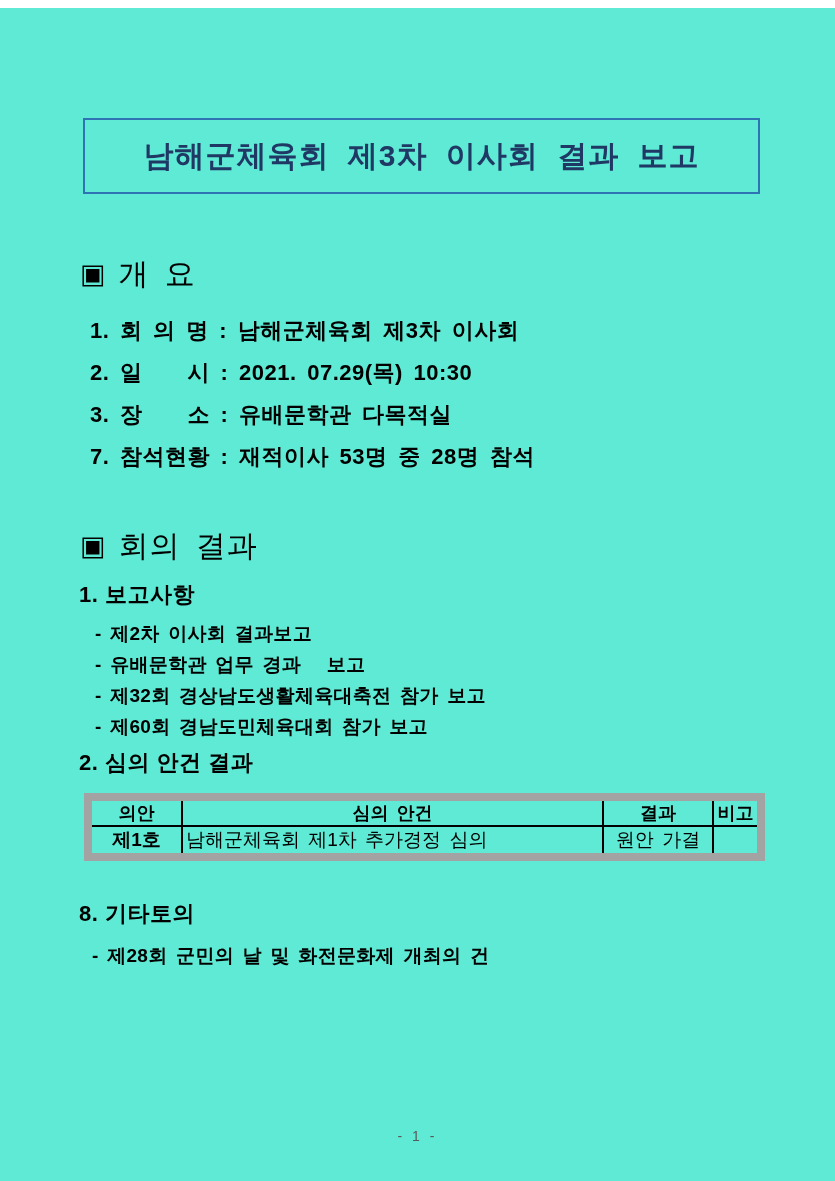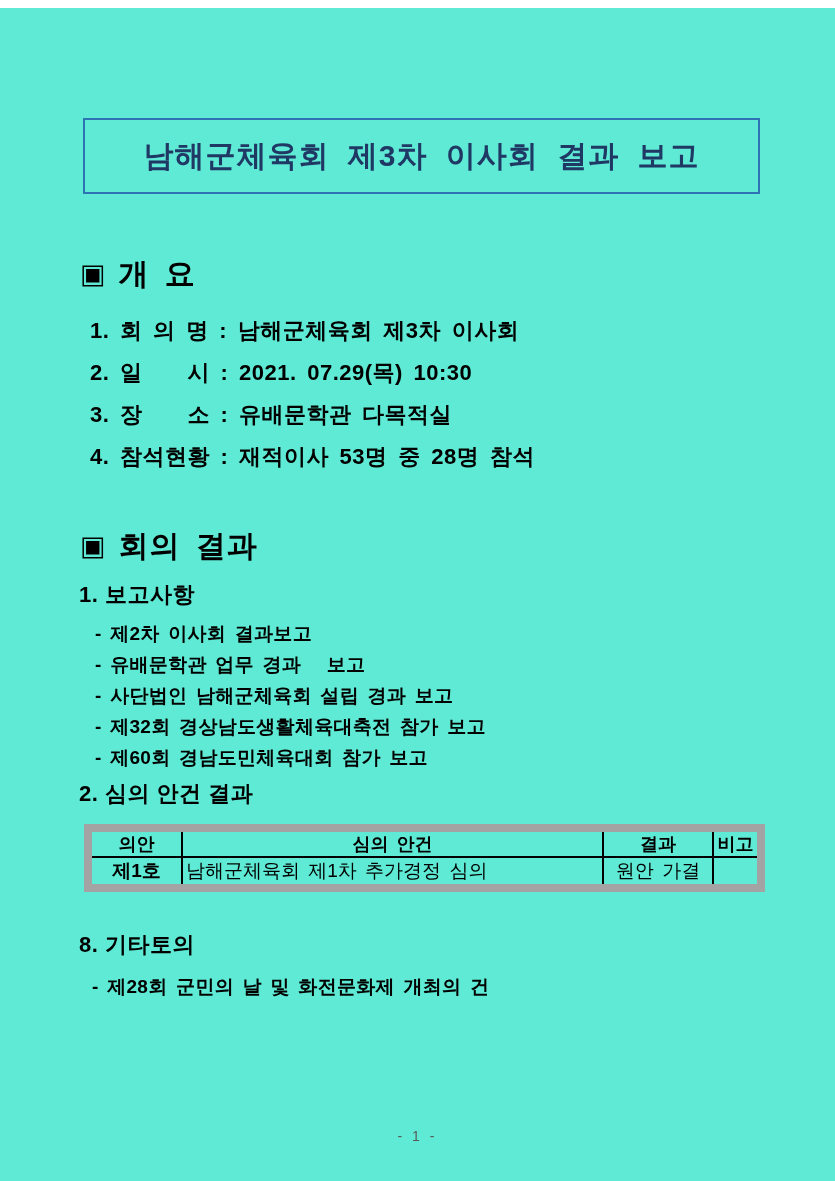--- a/index.html
+++ b/index.html
@@ -48,21 +48,21 @@
     color: var(--body_text);
   }
   .section-heading .marker {
     font-size: 27px;
     line-height: 36px;
     margin-right: 13px;
   }
   .section-heading .heading-text {
     font-size: 30px;
     line-height: 36px;
-    font-weight: 700;
+    font-weight: 400;
     letter-spacing: 1px;
     word-spacing: 6px;
     white-space: pre;
   }
   .h-overview { margin-top: 62px; }
   .h-results  { margin-top: 50px; }
 
   
   .overview-list { margin: 18px 0 0 90px; }
   .overview-item {
@@ -158,33 +158,32 @@
 
   <div class="section-heading h-overview">
     <span class="marker">▣</span>
     <span class="heading-text">개 요</span>
   </div>
 
   <div class="overview-list">
     <div class="overview-item">1. 회 의 명 : 남해군체육회 제3차 이사회</div>
     <div class="overview-item">2. 일　　시 : 2021. 07.29(목) 10:30</div>
     <div class="overview-item">3. 장　　소 : 유배문학관 다목적실</div>
-    <div class="overview-item">4. 참석현황 : 재적이사 53명 중 28명 참석</div>
+    <div class="overview-item">7. 참석현황 : 재적이사 53명 중 28명 참석</div>
   </div>
 
   <div class="section-heading h-results">
     <span class="marker">▣</span>
     <span class="heading-text">회의 결과</span>
   </div>
 
   <div class="sub-title st-report">1. 보고사항</div>
   <div class="bullet-list">
     <div class="bullet-item">- 제2차 이사회 결과보고</div>
     <div class="bullet-item">- 유배문학관 업무 경과   보고</div>
-    <div class="bullet-item">- 사단법인 남해군체육회 설립 경과 보고</div>
     <div class="bullet-item">- 제32회 경상남도생활체육대축전 참가 보고</div>
     <div class="bullet-item">- 제60회 경남도민체육대회 참가 보고</div>
   </div>
 
   <div class="sub-title st-review">2. 심의 안건 결과</div>
 
   <table class="agenda-table">
     <colgroup>
       <col class="col-no">
       <col class="col-agenda">

